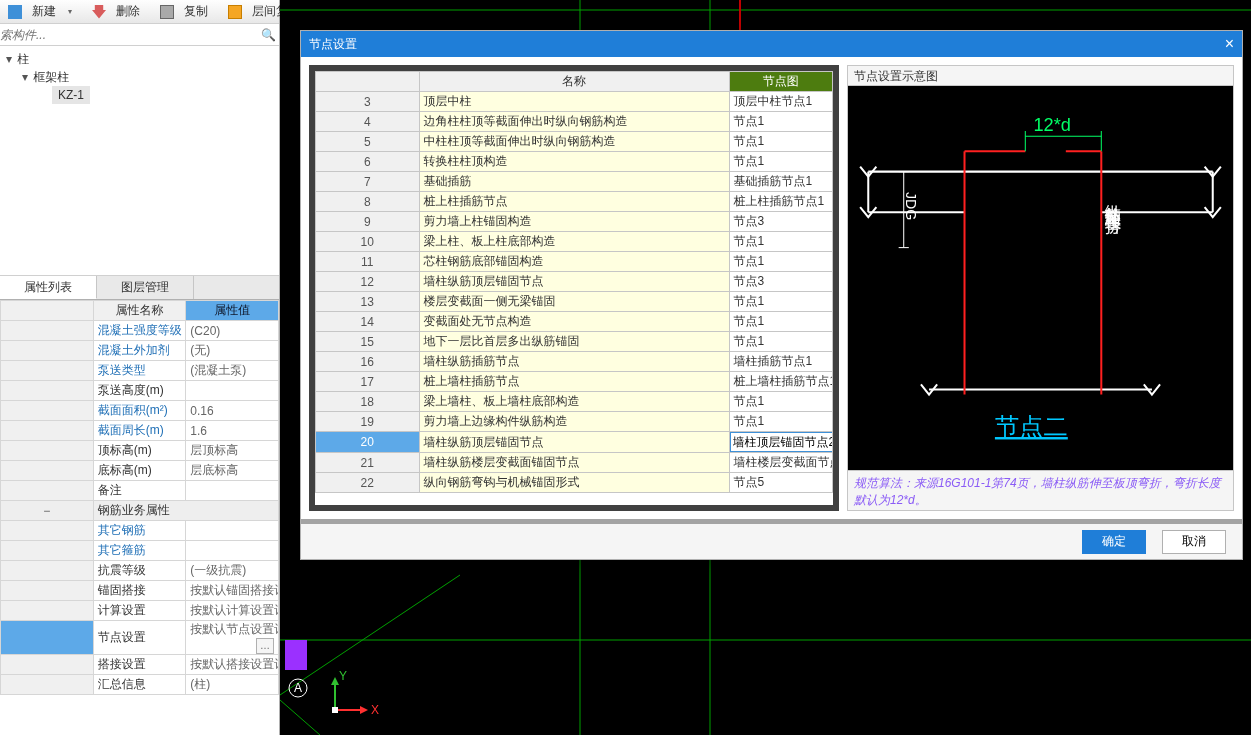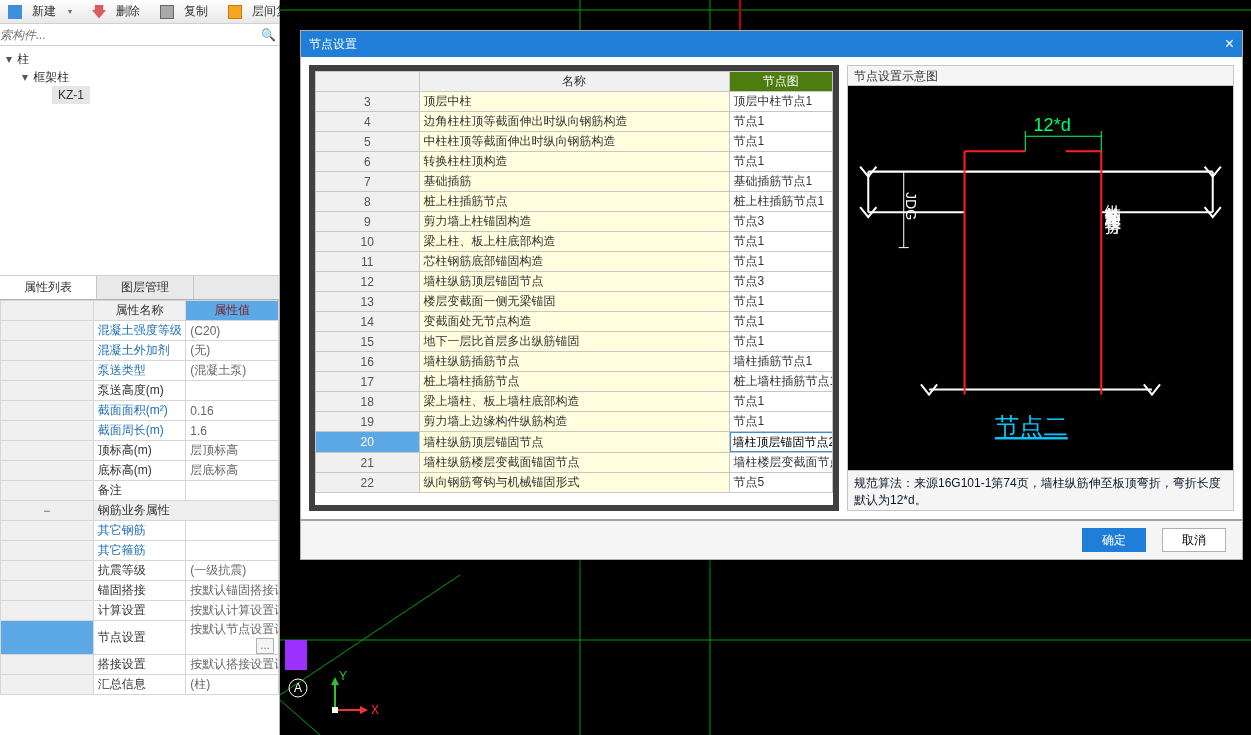--- a/index.html
+++ b/index.html
@@ -118,21 +118,21 @@
   .lp-grid table { border-collapse: collapse; width:100%; table-layout: fixed; }
   .lp-grid th, .lp-grid td {
     border: 1px solid #D6D6D6;
     height: 20px;
     padding: 0 4px;
     text-align: left;
     white-space: nowrap;
     overflow: hidden;
   }
   .lp-grid th { background:#F0F0F0; font-weight:normal; text-align:center; }
-  .lp-grid th.sel-col { background:#5DA9E8; color:#7f1d1d; }
+  .lp-grid th.sel-col { background:#5DA9E8; color:#0f172a; }
   .lp-grid td.idx { width:18px; background:#F0F0F0; text-align:center; color:#666; }
   .lp-grid td.name { width:100px; }
   .lp-grid a.bluelink { color:#1F6FB6; text-decoration:none; }
   .lp-grid tr.group td { background:#EEE; }
   .lp-grid td.val { color:#666; }
   .val-editbtn { float:right; width:18px; height:16px; border:1px solid #B0B0B0;
                   background:#F5F5F5; text-align:center; font-size:10px; line-height:14px; cursor:pointer;}
   .lp-grid tr.row-sel td.idx { background:#5DA9E8; color:#FFF; }
 
   
@@ -195,25 +195,25 @@
   .cell-editor input {
     flex:1; border:1px solid #3E90D8; outline:none;
     font-size:12px; padding:0 2px; height:20px;
   }
 
   
   #diagram-panel { flex:1; display:flex; flex-direction:column; border:1px solid #C6C6C6;}
   #diag-caption { height:20px; border-bottom:1px solid #C6C6C6;
                   padding:0 6px; line-height:20px; background:#F5F5F5; }
   #diag-canvas { flex:1; background:#000; position:relative; }
-  #diag-note { font-size:12px; color:#0f172a; padding:4px 6px; border-top:1px solid #C6C6C6;
-               background:#F5F5F5; line-height:1.4; height: 40px; overflow:hidden;}
+  #diag-note { font-size:12px; color:#8b5cf6; padding:4px 6px; border-top:1px solid #C6C6C6;
+               background:#F5F5F5; line-height:1.4; height: 40px; overflow:hidden;font-style:italic;}
 
   #dlg-footer { height:40px; display:flex; justify-content:flex-end; align-items:center;
-                gap:16px; padding:0 16px; border-top:2px solid #a3a3a3; background:#F5F5F5;}
+                gap:16px; padding:0 16px; border-top:5px solid #a3a3a3; background:#F5F5F5;}
   .dlg-btn { min-width:64px; height:24px; border:1px solid #B0B0B0;
              background:#FFF; cursor:pointer; font-size:12px;}
   .dlg-btn.primary { background:#1F7ED8; color:#FFF; border-color:#1F7ED8;}
 
 </style>
 </head>
 <body>
 
 <div id="left-panel">
 

